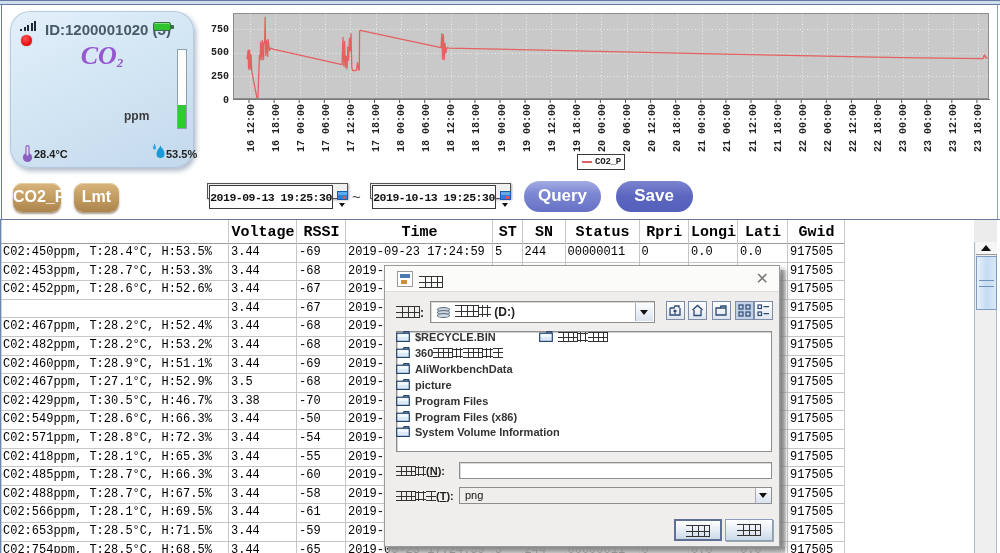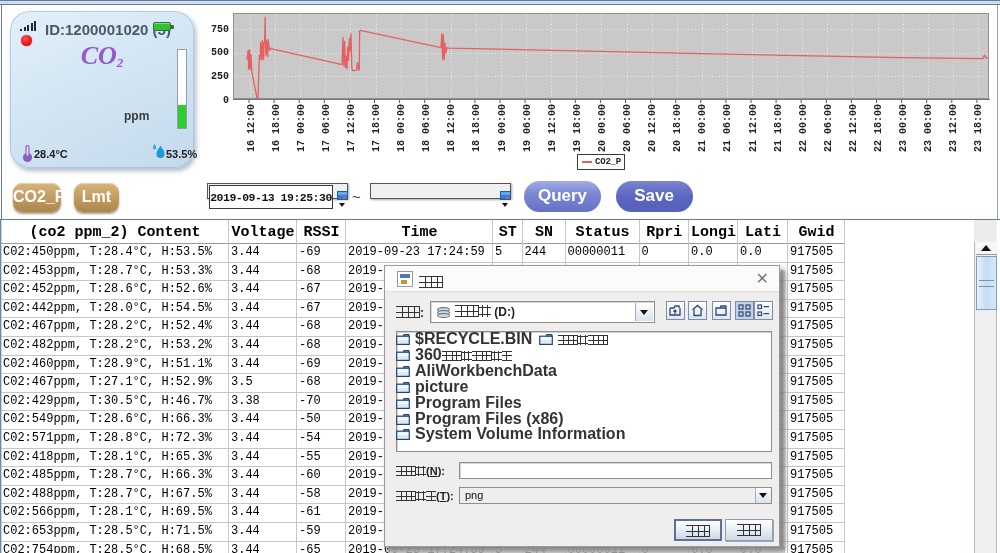--- a/index.html
+++ b/index.html
@@ -119,21 +119,21 @@
  background:#cfd8e2;border:1px solid #5a6a7a}
 .dcombobtn {position:absolute;right:1px;top:1px;width:18px;height:18px;
  background:linear-gradient(#fefefe,#d8e2ee);border-left:1px solid #aab}
 .dcombobtn:after {content:"";position:absolute;left:4px;top:7px;width:0;height:0;
  border-left:4.5px solid transparent;border-right:4.5px solid transparent;border-top:5px solid #111}
 .toolbtn {position:absolute;top:35px;width:19px;height:19px;
  background:linear-gradient(#ffffff,#dfe6ef);border:1px solid #7d8da8}
 .toolbtn svg {position:absolute;left:2px;top:2px}
 .flist {position:absolute;left:11px;top:65px;width:376px;height:121px;background:#fff;
  border:1px solid #8e8e8e;box-shadow:inset 1px 1px 0 #d0d0d0}
-.fitem {position:absolute;height:15px;font-size:16px;font-weight:bold;color:#333;white-space:nowrap;z-index:11}
+.fitem {position:absolute;height:15px;font-size:11px;font-weight:bold;color:#333;white-space:nowrap;z-index:11}
 .fitem svg {vertical-align:-2px;margin-right:4px}
 .fnlab {position:absolute;left:11px;top:199px}
 .fninput {position:absolute;left:74px;top:196px;width:313px;height:17px;background:#fff;
  border:1px solid #8e8e8e;box-shadow:inset 1px 1px 0 #d8d8d8}
 .ftlab {position:absolute;left:11px;top:224px}
 .ftcombo {position:absolute;left:74px;top:221px;width:313px;height:17px;background:#efeeec;
  border:1px solid #8e8e8e;font-size:11px;color:#111;line-height:15px;padding-left:5px}
 .ftbtn {position:absolute;right:0px;top:0px;width:16px;height:15px;
  background:linear-gradient(#fdfdfd,#d8e2ee);border-left:1px solid #aab}
 .ftbtn:after {content:"";position:absolute;left:3px;top:5px;width:0;height:0;
@@ -287,28 +287,28 @@
 
 <div class="tanbtn" style="left:13px;width:48px">CO2_P</div>
 <div class="tanbtn" style="left:74px;width:45px">Lmt</div>
 <div class="datebox" style="left:207px">
     <div class="dateinner">2019-09-13 19:25:30</div>
   <div class="dicon"></div>
     <div class="darr"></div>
   </div>
 <div class="abs tilde">~</div>
 <div class="datebox" style="left:370px">
+    <div class="dateinner">2019-10-13 19:25:30</div>
   <div class="dicon"></div>
     <div class="darr"></div>
   </div>
 <div class="pillbtn" style="left:524px;width:77px;background:linear-gradient(#a3ace2,#7d88d4 40%,#6671c5)">Query</div>
 <div class="pillbtn" style="left:615.5px;width:77px;background:linear-gradient(#7a84cf,#5b66bf 50%,#5560bb)">Save</div>
 
 <div class="abs tablewrap">
-  <div class="th" style="left:0.0px;width:228.0px">(co2 ppm_2) Content</div>
     <div class="th" style="left:228.0px;width:68.0px">Voltage</div>
     <div class="th" style="left:296.0px;width:49.0px">RSSI</div>
     <div class="th" style="left:345.0px;width:147.0px">Time</div>
     <div class="th" style="left:492.0px;width:29.5px">ST</div>
     <div class="th" style="left:521.5px;width:43.0px">SN</div>
     <div class="th" style="left:564.5px;width:74.0px">Status</div>
     <div class="th" style="left:638.5px;width:49.5px">Rpri</div>
     <div class="th" style="left:688.0px;width:49.0px">Longi</div>
     <div class="th" style="left:737.0px;width:50.0px">Lati</div>
     <div class="th" style="left:787.0px;width:57.0px">Gwid</div>
@@ -357,21 +357,20 @@
       <div class="td" style="left:347.0px;width:144.5px">2019-09-23 17:24:59</div>
       <div class="td" style="left:494.0px;width:27.0px">5</div>
       <div class="td" style="left:523.5px;width:40.5px">244</div>
       <div class="td" style="left:566.5px;width:71.5px">00000011</div>
       <div class="td" style="left:640.5px;width:47.0px">0</div>
       <div class="td" style="left:690.0px;width:46.5px">0.0</div>
       <div class="td" style="left:739.0px;width:47.5px">0.0</div>
       <div class="td" style="left:789.0px;width:54.5px">917505</div>
     </div>
     <div class="tr" style="top:78.8px">
-      <div class="td" style="left:2.0px;width:225.5px">C02:442ppm, T:28.0°C, H:54.5%</div>
       <div class="td" style="left:230.0px;width:65.5px">3.44</div>
       <div class="td" style="left:298.0px;width:46.5px">-67</div>
       <div class="td" style="left:347.0px;width:144.5px">2019-09-23 17:24:59</div>
       <div class="td" style="left:494.0px;width:27.0px">5</div>
       <div class="td" style="left:523.5px;width:40.5px">244</div>
       <div class="td" style="left:566.5px;width:71.5px">00000011</div>
       <div class="td" style="left:640.5px;width:47.0px">0</div>
       <div class="td" style="left:690.0px;width:46.5px">0.0</div>
       <div class="td" style="left:739.0px;width:47.5px">0.0</div>
       <div class="td" style="left:789.0px;width:54.5px">917505</div>

